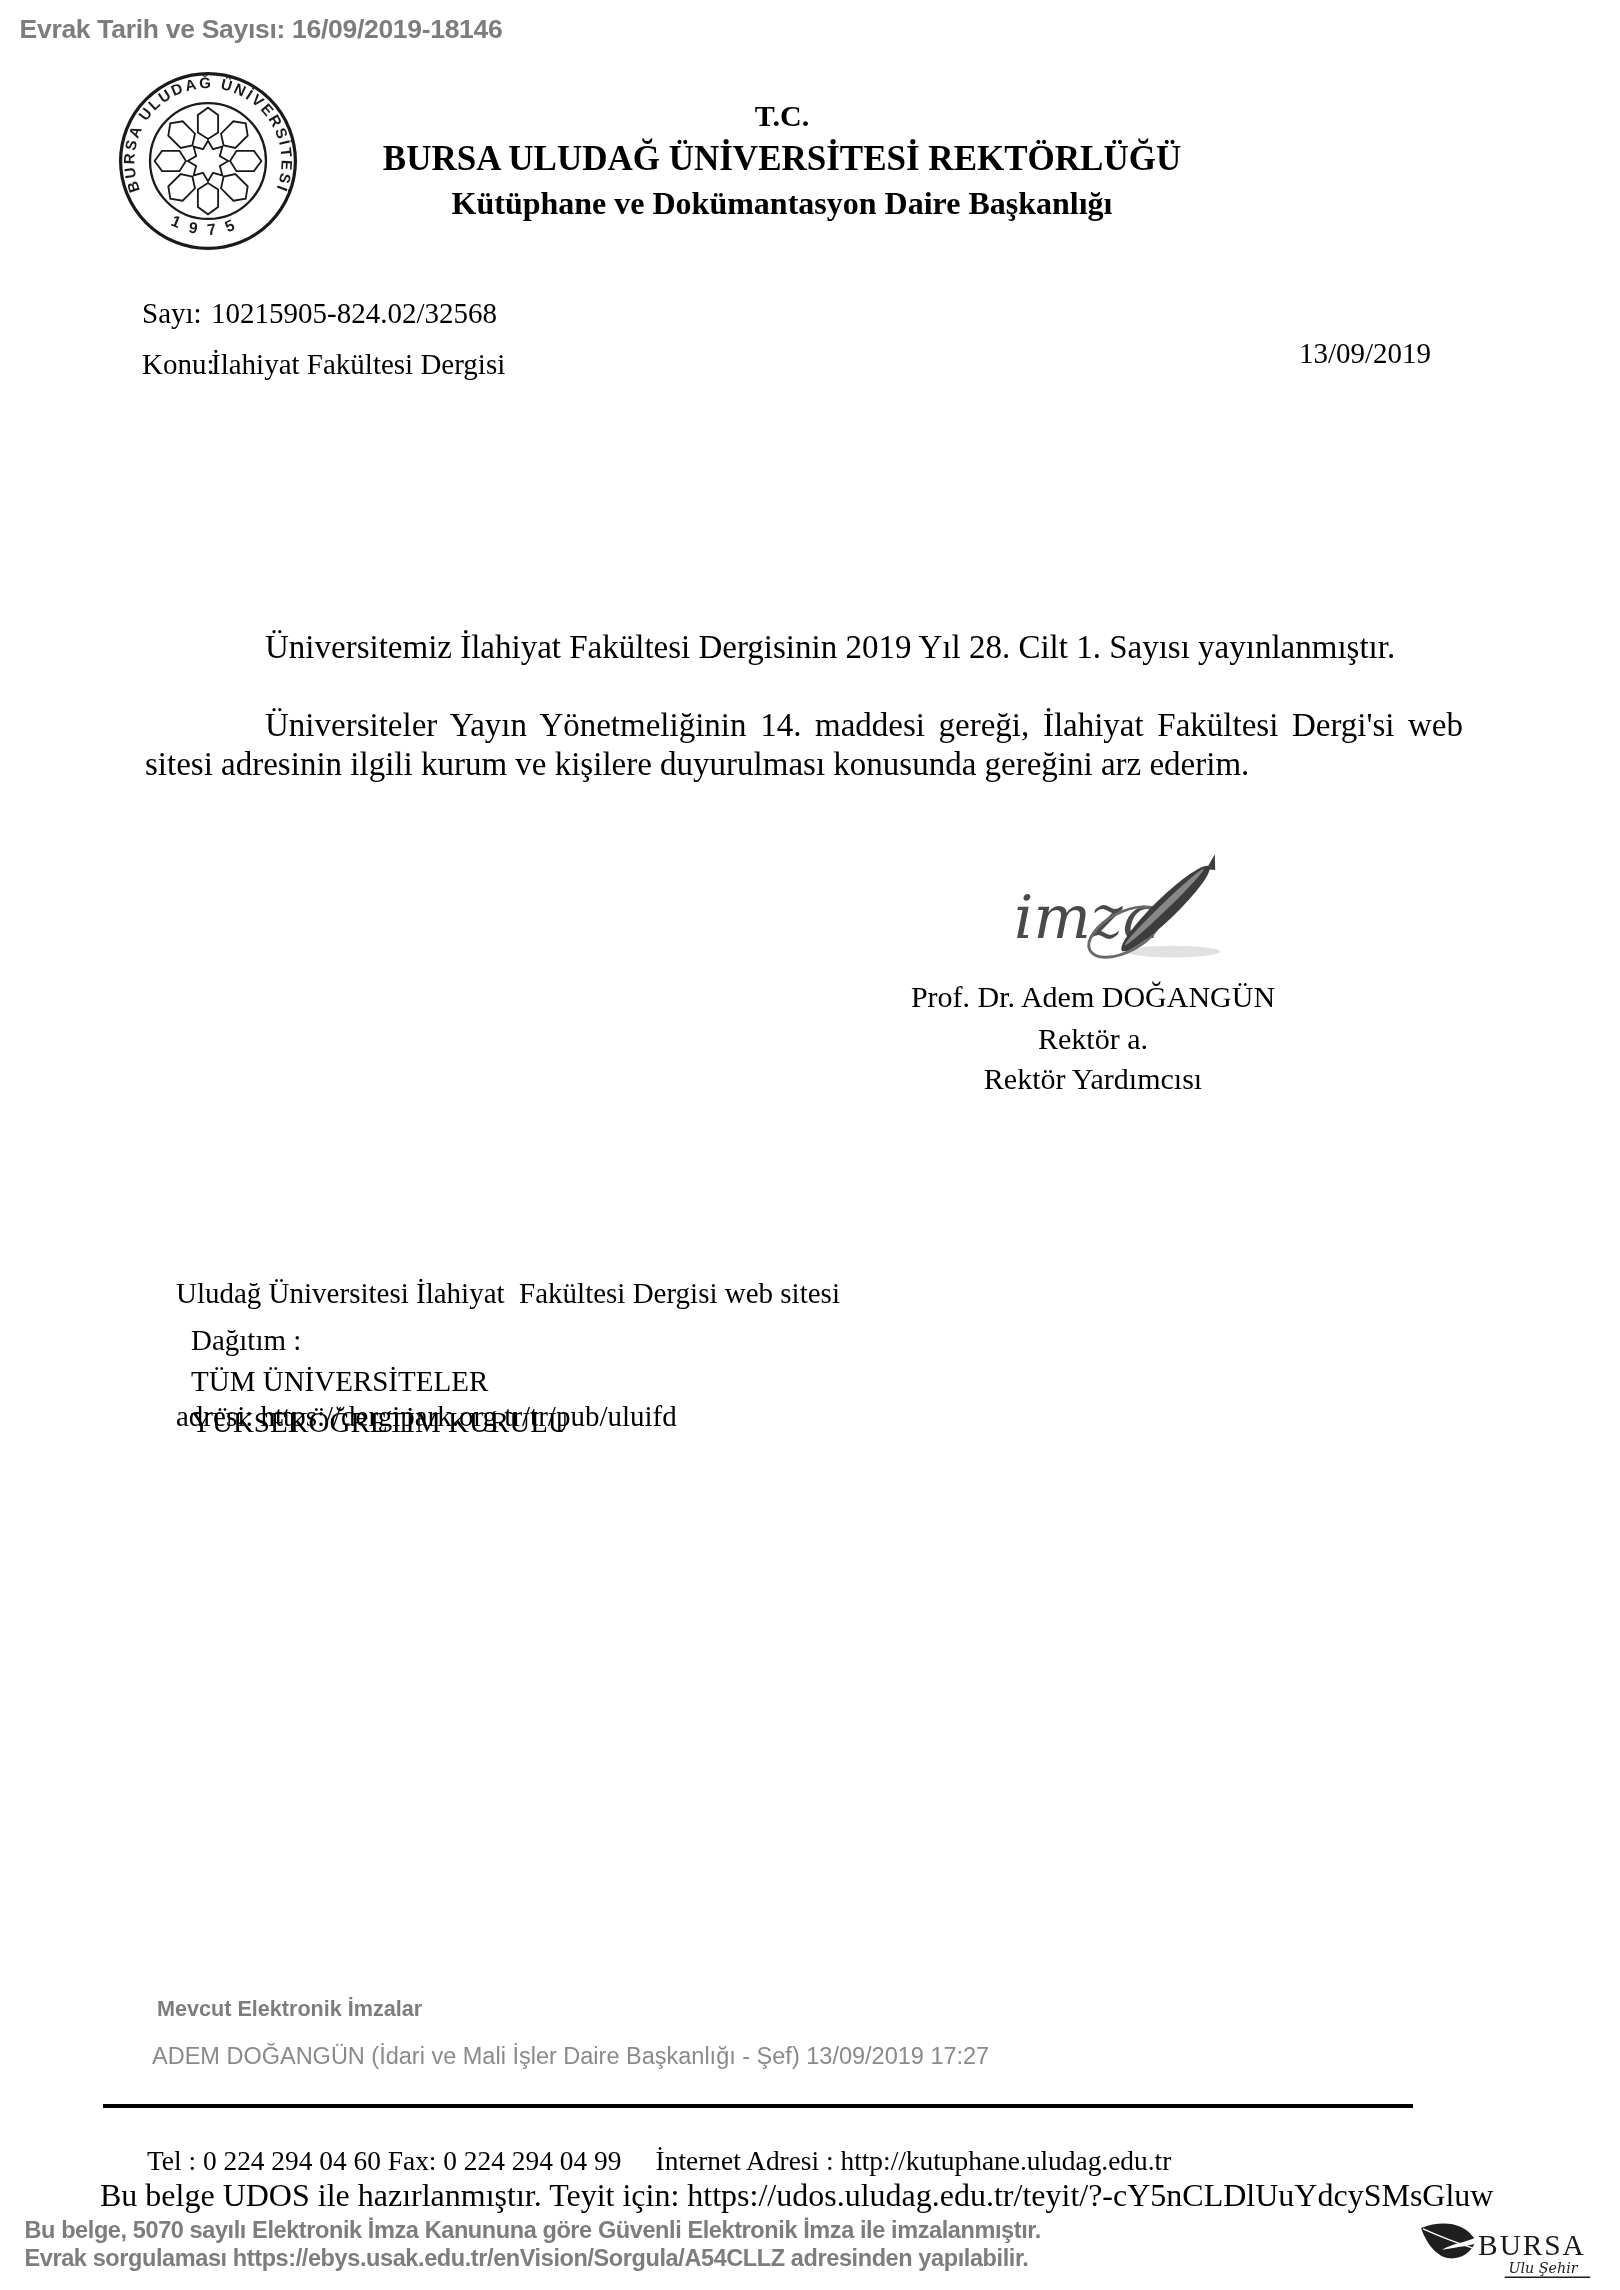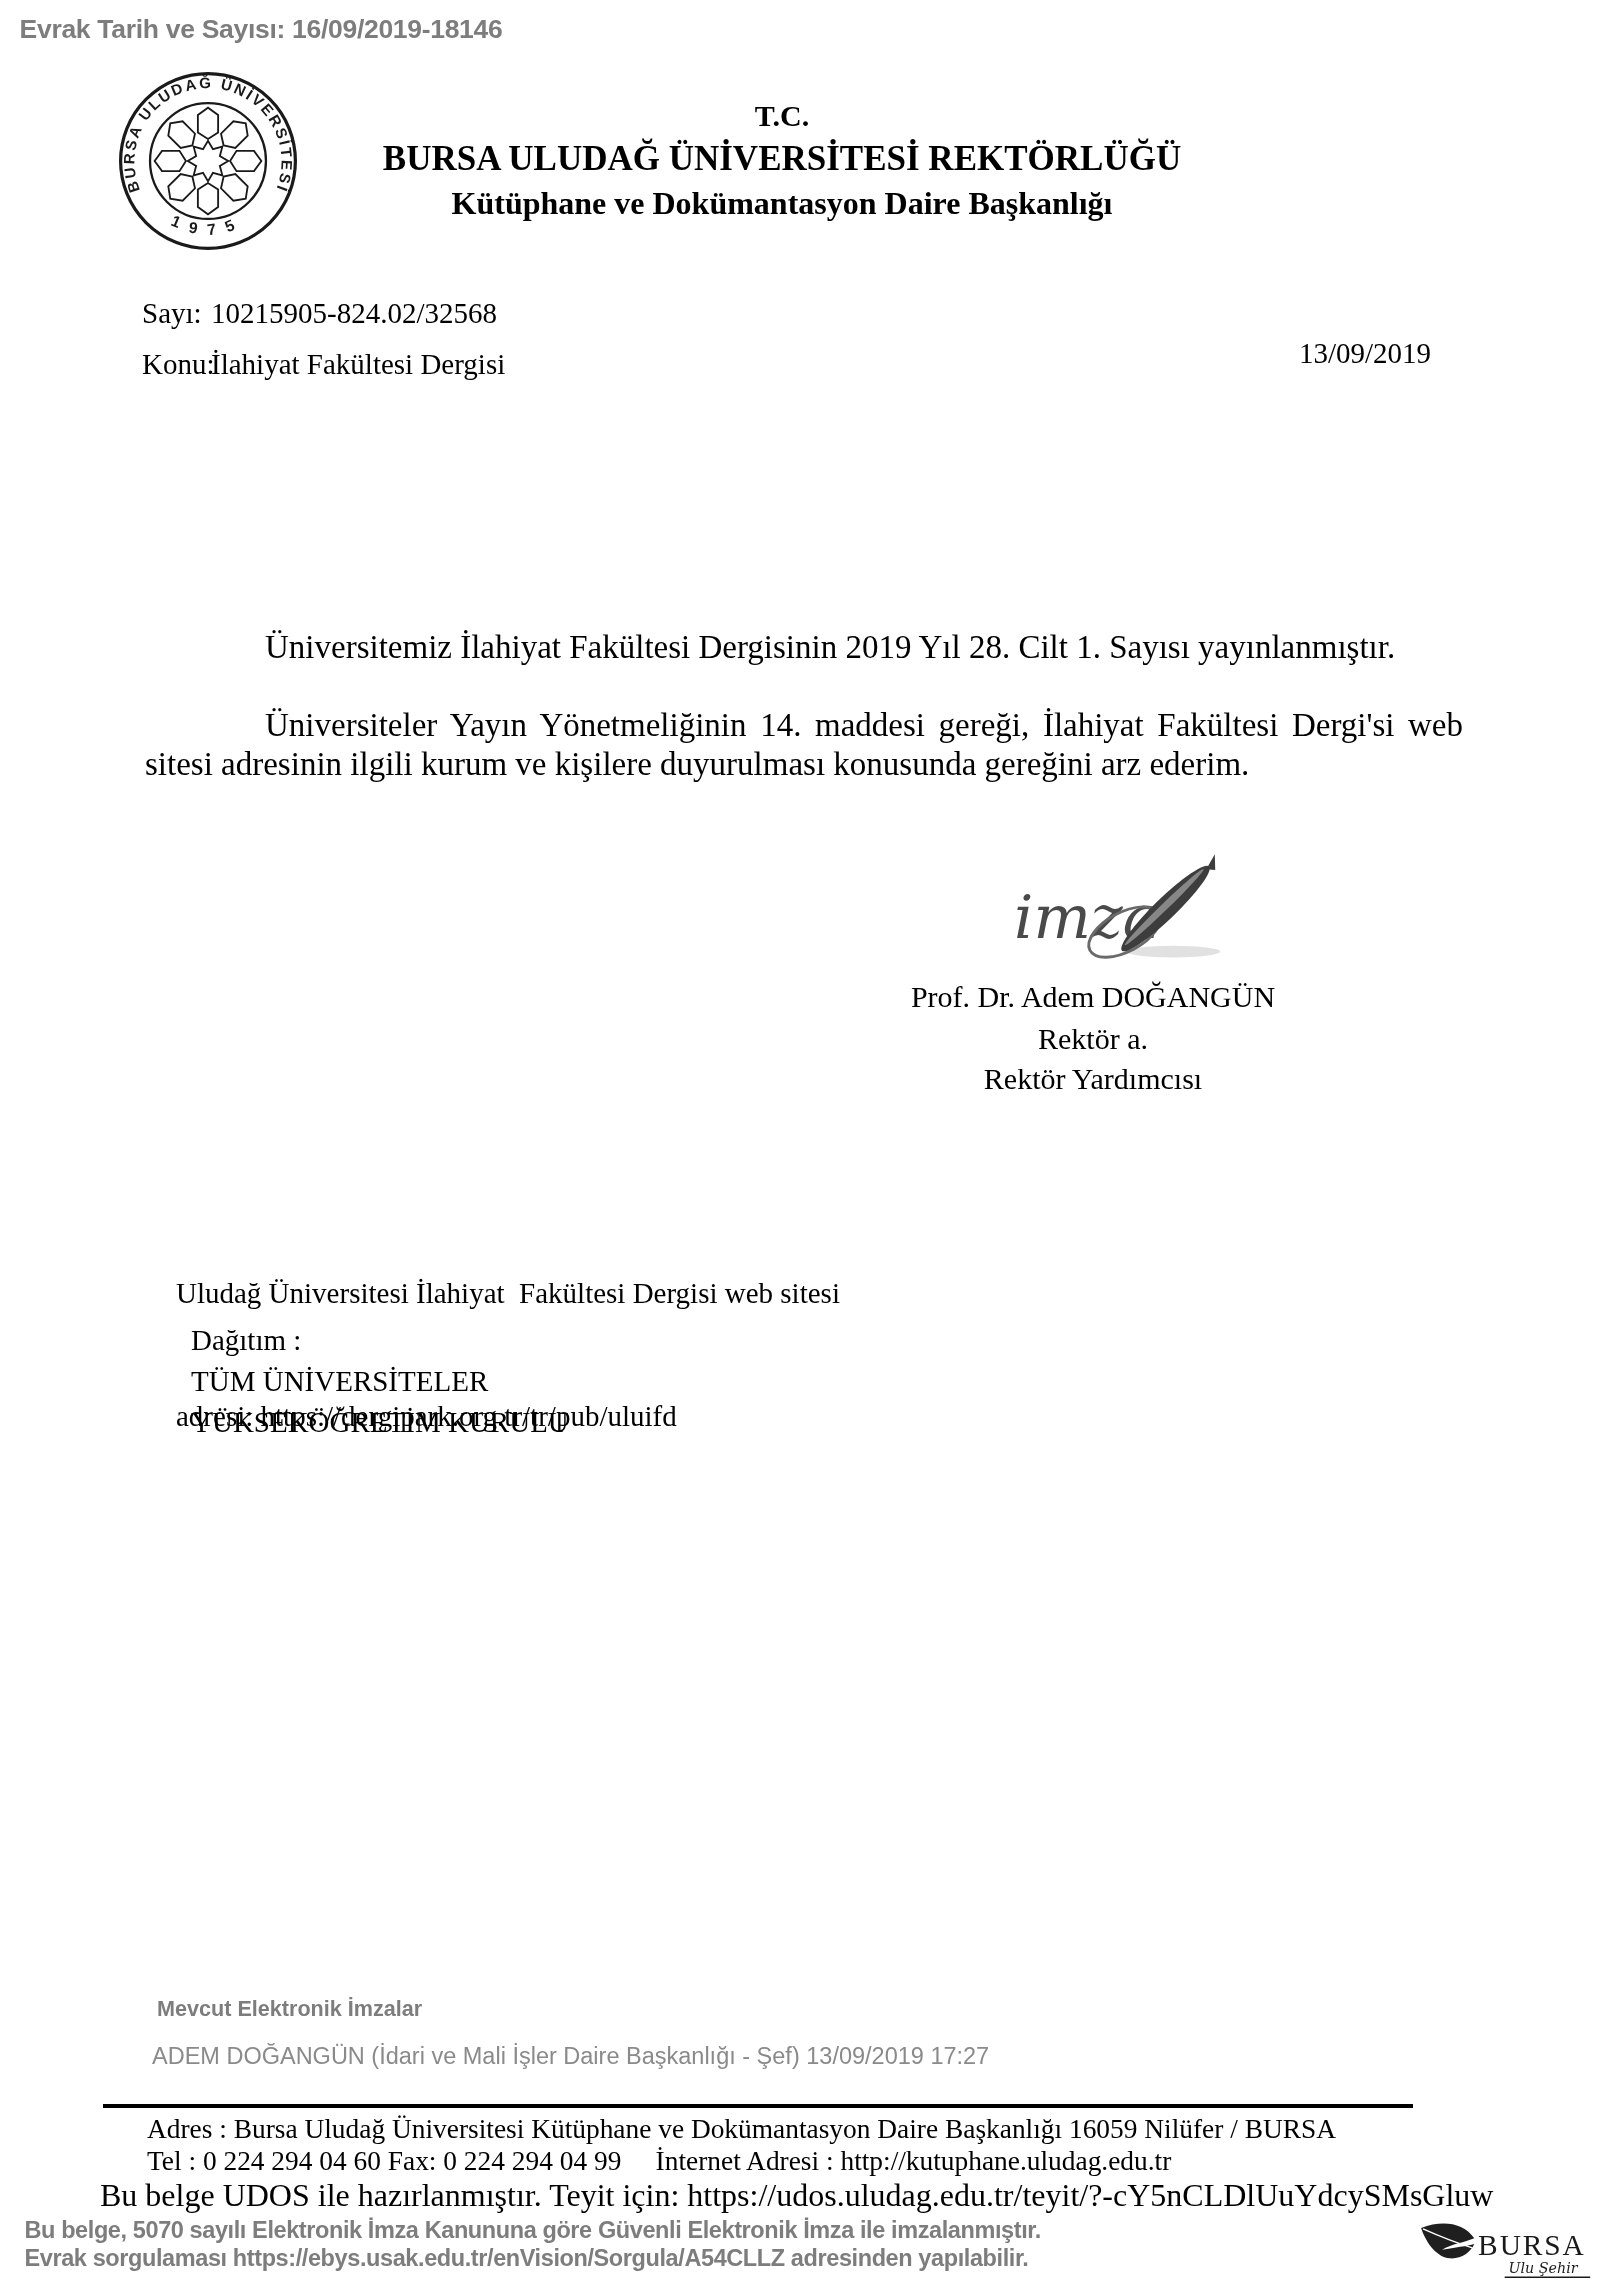--- a/index.html
+++ b/index.html
@@ -129,21 +129,20 @@
   <div class="abs dagitim-block">
     <div>Dağıtım :</div>
     <div>TÜM ÜNİVERSİTELER</div>
     <div>YÜKSEKÖĞRETİM KURULU</div>
   </div>
 
   <div class="abs esign-heading gray-bold-sans">Mevcut Elektronik İmzalar</div>
   <div class="abs esign-signer gray-sans">ADEM DOĞANGÜN (İdari ve Mali İşler Daire Başkanlığı - Şef) 13/09/2019 17:27</div>
   <div class="abs esign-rule"></div>
 
-  <div class="abs contact-address">Adres : Bursa Uludağ Üniversitesi Kütüphane ve Dokümantasyon Daire Başkanlığı 16059 Nilüfer / BURSA</div>
   <div class="abs contact-tel">Tel : 0 224 294 04 60 Fax: 0 224 294 04 99     İnternet Adresi : http://kutuphane.uludag.edu.tr</div>
   <div class="abs contact-udos">Bu belge UDOS ile hazırlanmıştır. Teyit için: https://udos.uludag.edu.tr/teyit/?-cY5nCLDlUuYdcySMsGluw</div>
 
   <div class="abs footer-line1 gray-bold-sans">Bu belge, 5070 sayılı Elektronik İmza Kanununa göre Güvenli Elektronik İmza ile imzalanmıştır.</div>
   <div class="abs footer-line2 gray-bold-sans">Evrak sorgulaması https://ebys.usak.edu.tr/enVision/Sorgula/A54CLLZ adresinden yapılabilir.</div>
 
   <svg class="abs bursa-svg" viewBox="0 0 200 80" width="191" height="76" xmlns="http://www.w3.org/2000/svg">
     <g>
       <path d="M8,22 C30,14 52,16 64,33 C52,38 40,39 30,45 C44,43 56,41 64,39 C60,48 50,55 38,54 C26,53 14,40 8,22 Z" fill="#1f1f1f"></path>
       <path d="M10,23 C28,31 46,38 62,43" stroke="#ffffff" stroke-width="1.5" fill="none"></path>

